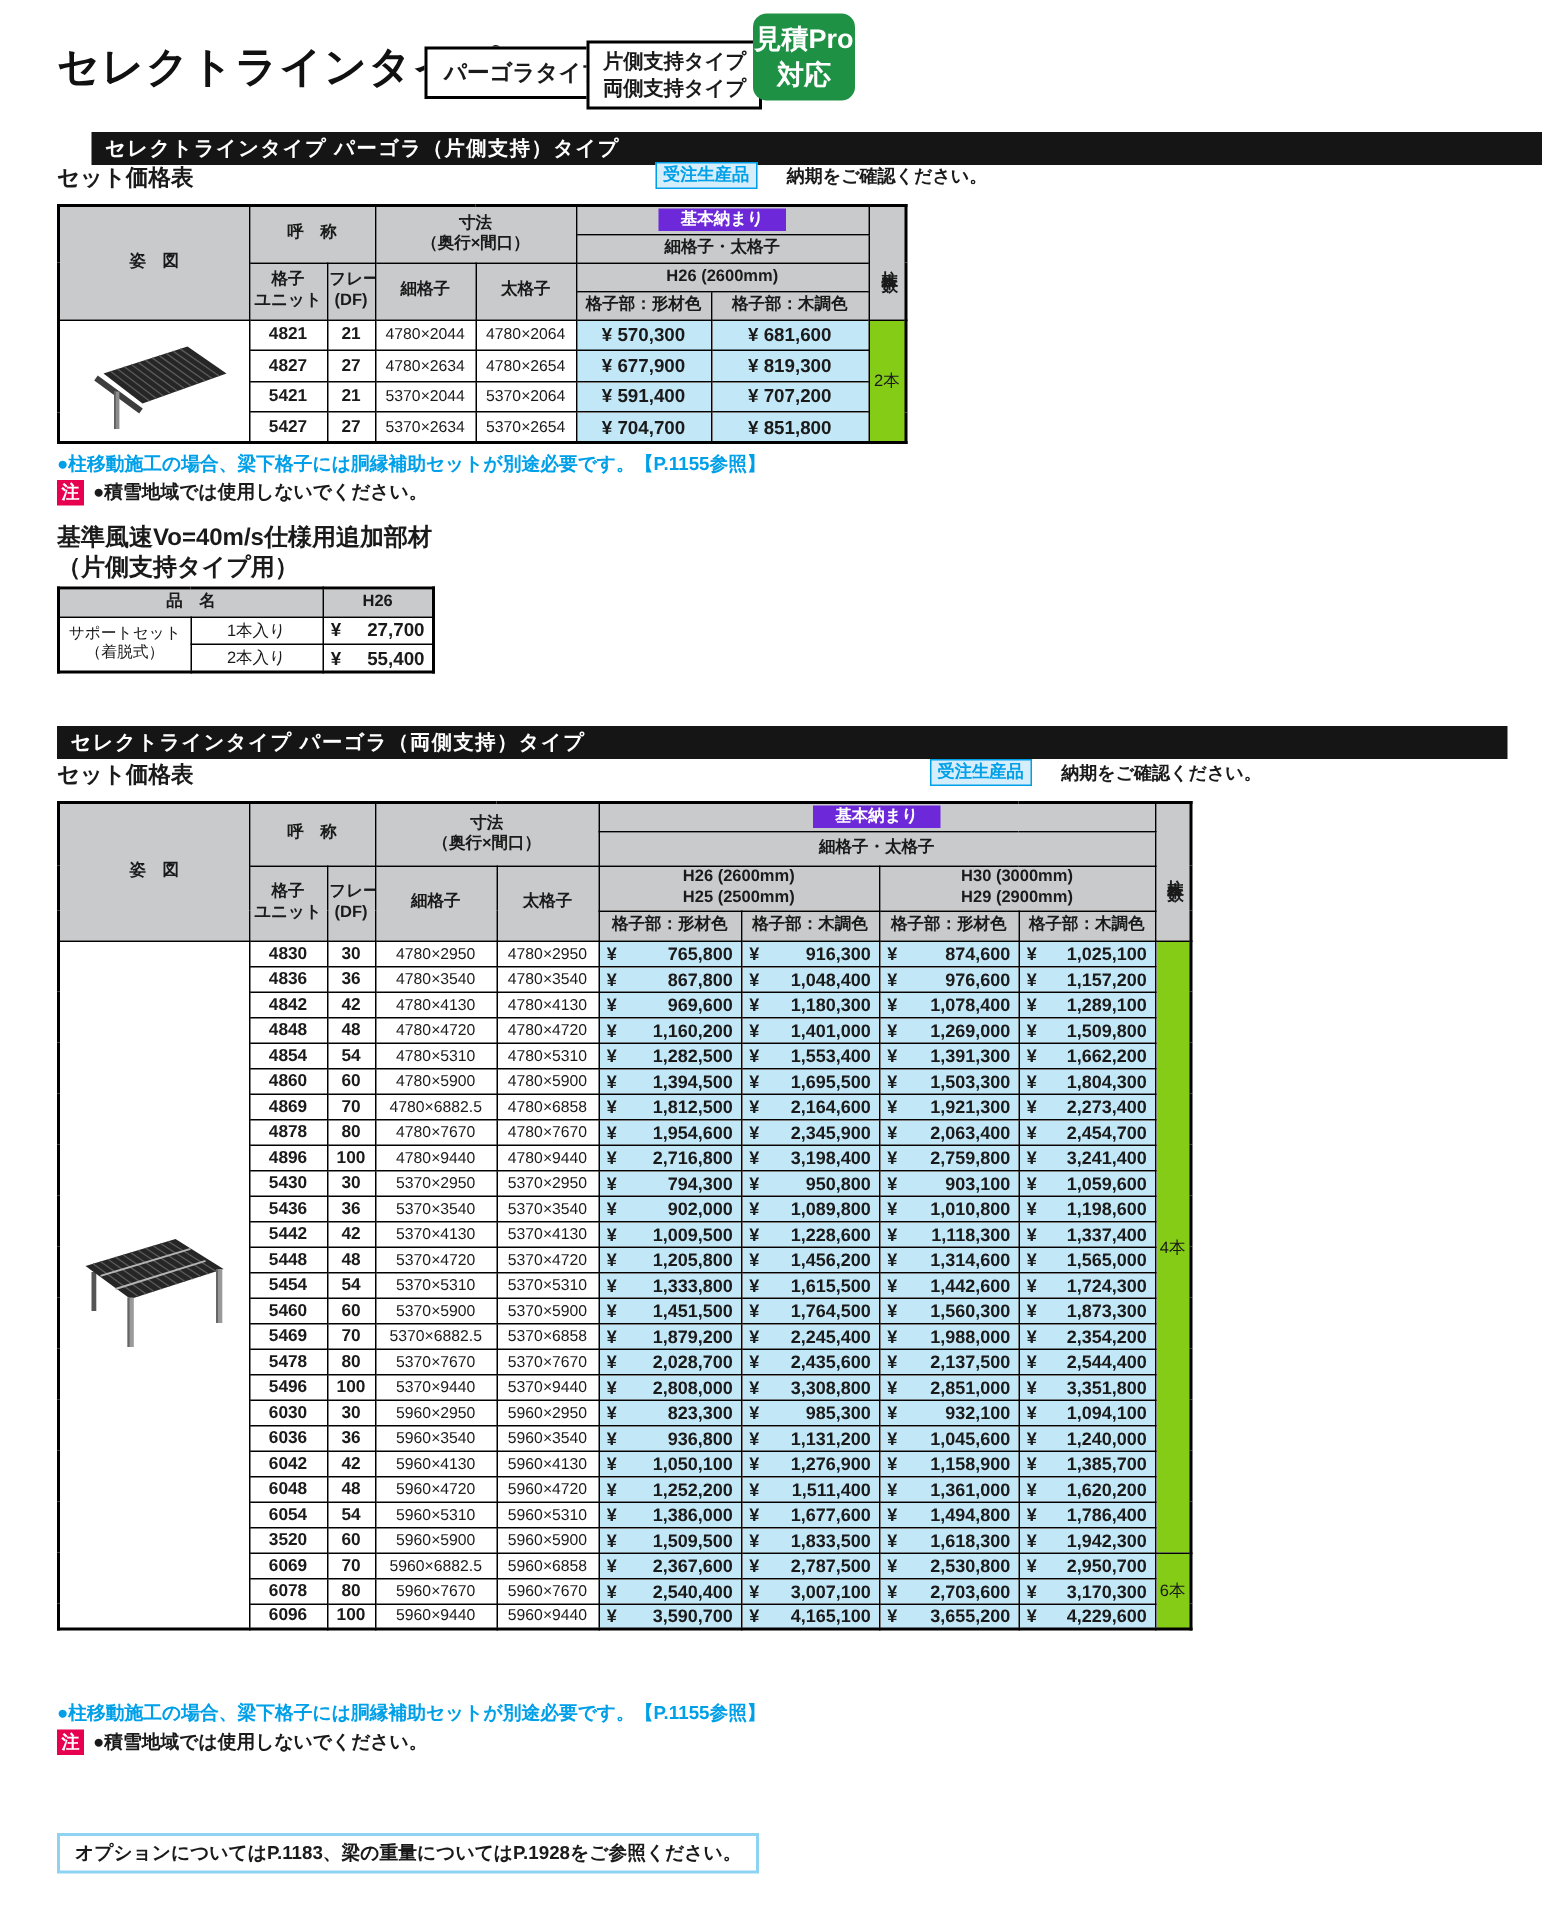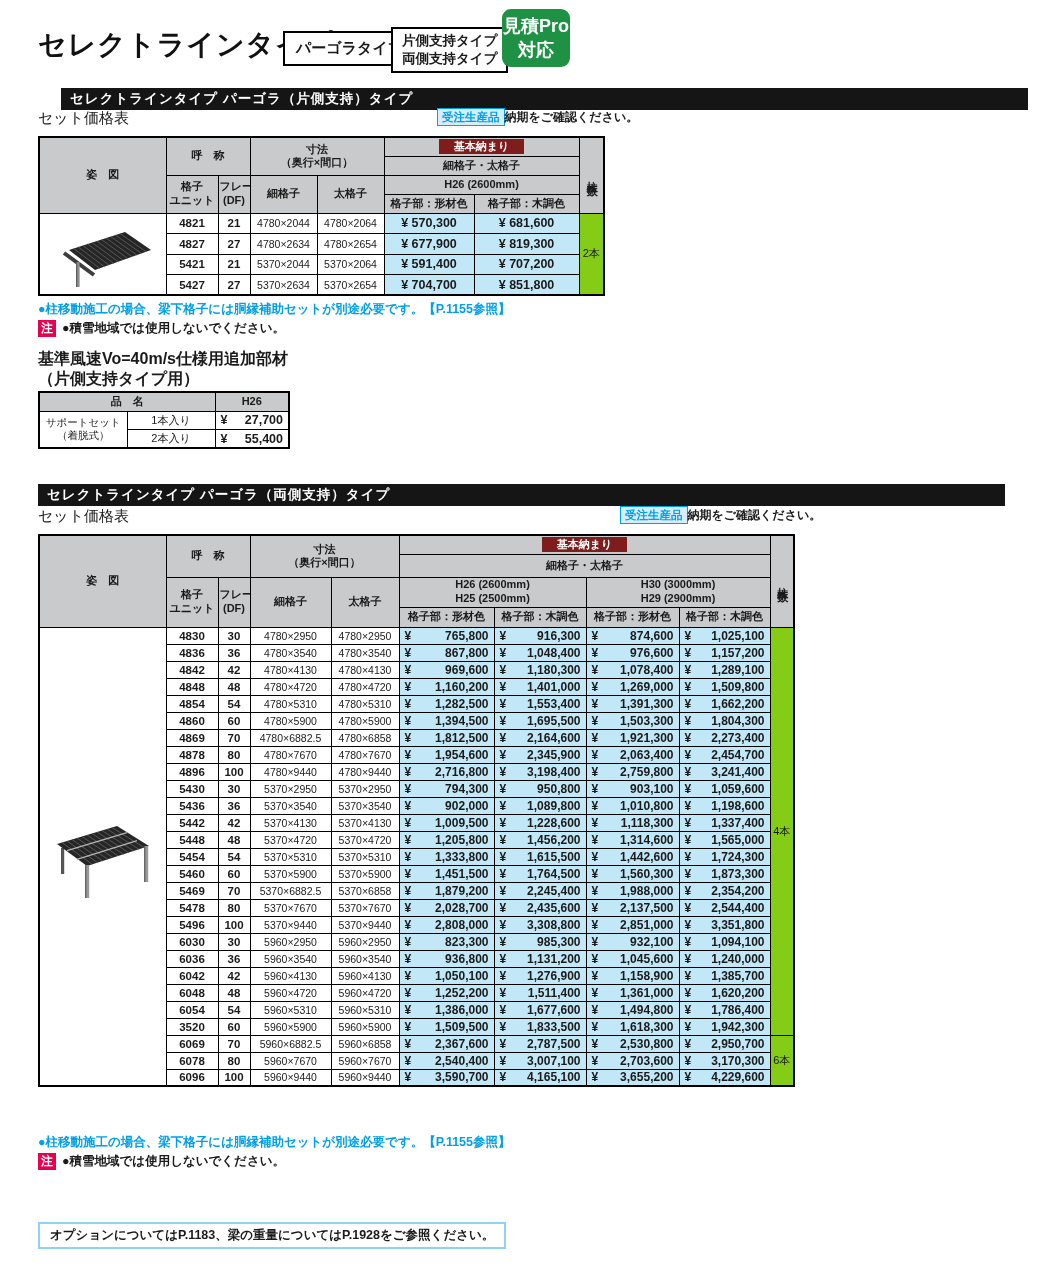--- a/index.html
+++ b/index.html
@@ -20,22 +20,22 @@
     left:502px; top:9px; width:68px; height:58px; border-radius:9px;
     background:#1f9144; color:#fff; font-weight:bold; font-size:18px; line-height:1.35;
     display:flex; flex-direction:column; justify-content:center; align-items:center; text-align:center;
   }
 
   
   .banner {
     left:38px; width:967px; height:22px; background:#151515; color:#fff;
     font-size:13.5px; font-weight:bold; line-height:22px; padding-left:9px; letter-spacing:1px;
   }
-  .set-label { font-size:15px; font-weight:normal; }
-  .order-info { font-size:12px; font-weight:bold; display:flex; align-items:center; gap:0; }
+  .set-label { font-size:15px; font-weight:bold; }
+  .order-info { font-size:12px; font-weight:bold; display:flex; align-items:center; gap:20px; }
   .order-badge {
     display:inline-block; border:1px solid #00a0e9; background:#d6eefb; color:#00a0e9;
     font-size:11.5px; font-weight:bold; padding:1px 4px; line-height:1.25; white-space:nowrap;
   }
 
   
   table { border-collapse:collapse; table-layout:fixed; background:#fff; }
   .ptable { border:2px solid #000; }
   th, td { border:1px solid #000; overflow:hidden; white-space:nowrap; }
   thead th {
@@ -46,21 +46,21 @@
   td.num  { font-weight:bold; font-size:11.5px; }
   td.dim  { font-size:10.5px; }
   td.price { background:#c2e7f7; font-weight:bold; font-size:12px; }
   td.price1 { background:#c2e7f7; font-weight:bold; font-size:12.5px; }
   .pf { display:flex; justify-content:space-between; align-items:center; padding:0 5px; }
   .figcell { background:#fff; }
   .postcell { background:#84cc16; font-size:11px; font-weight:normal; padding:0 1px; }
   .vert { writing-mode:vertical-rl; text-orientation:upright; letter-spacing:2px; margin:auto; }
   .blk { display:block; }
   .base-badge {
-    display:inline-block; background:#7f1d1d; color:#fff; font-size:11px; font-weight:bold;
+    display:inline-block; background:#6d28d9; color:#fff; font-size:11px; font-weight:bold;
     line-height:15px; padding:0 15px;
   }
   .t1 thead tr { height:19px; }
   .t1 tbody tr { height:20.5px; }
   .t2 .hr1 { height:19px; } .t2 .hr2 { height:23px; } .t2 .hr3 { height:30px; } .t2 .hr4 { height:20px; }
   .t2 tbody tr { height:17px; }
   .t3 thead tr { height:19px; }
   .t3 tbody tr { height:18.5px; }
   .t3 td { font-size:11px; }
   .t3 td.price-w { font-weight:bold; font-size:12.5px; background:#fff; }

